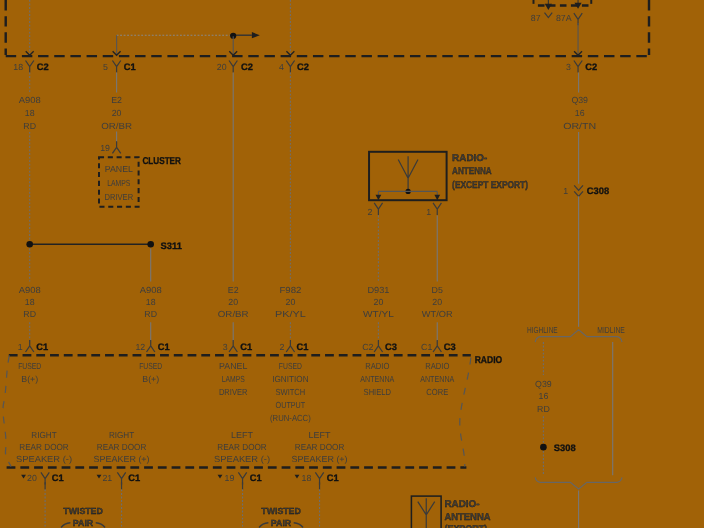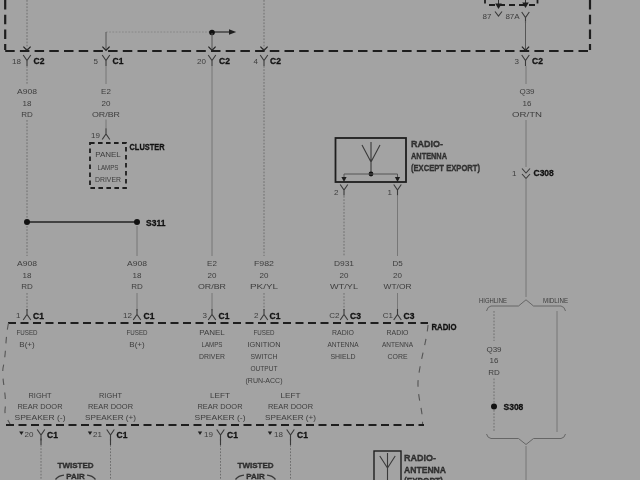--- a/index.html
+++ b/index.html
@@ -1,16 +1,16 @@
 <!DOCTYPE html>
 <html><head>
 <meta charset="utf-8">
 <style>
 html,body{margin:0;padding:0;background:#fff;}
-#wrap{position:relative;width:640px;height:480px;background:#a3a3a3;overflow:hidden;}
+#wrap{position:relative;width:640px;height:480px;background:#a16207;overflow:hidden;}
 svg{position:absolute;left:0;top:0;filter:blur(0.32px);}
 text{font-family:"Liberation Sans",sans-serif;fill:#3d3d3d;}
 .b{font-weight:bold;fill:#111;stroke:#111;stroke-width:0.28px;}
 .w{stroke:#777;stroke-width:1;fill:none;}
 .wd{stroke:#6e6e6e;stroke-width:1;fill:none;stroke-dasharray:1.7,1.5;}
 .db{stroke:#1e1e1e;stroke-width:2.2;fill:none;stroke-dasharray:8,4.5;}
 .fk{stroke:#3a3a3a;stroke-width:1.1;fill:none;}
 .ah{fill:#1e1e1e;stroke:none;}
 .oh{stroke:#222;stroke-width:1.2;fill:none;}
 .tb{stroke:#1e1e1e;stroke-width:1.8;fill:none;}

